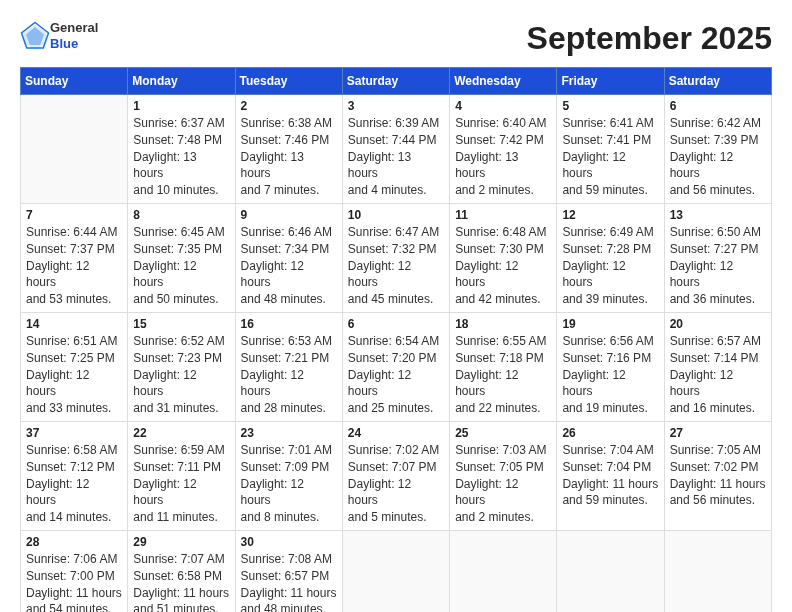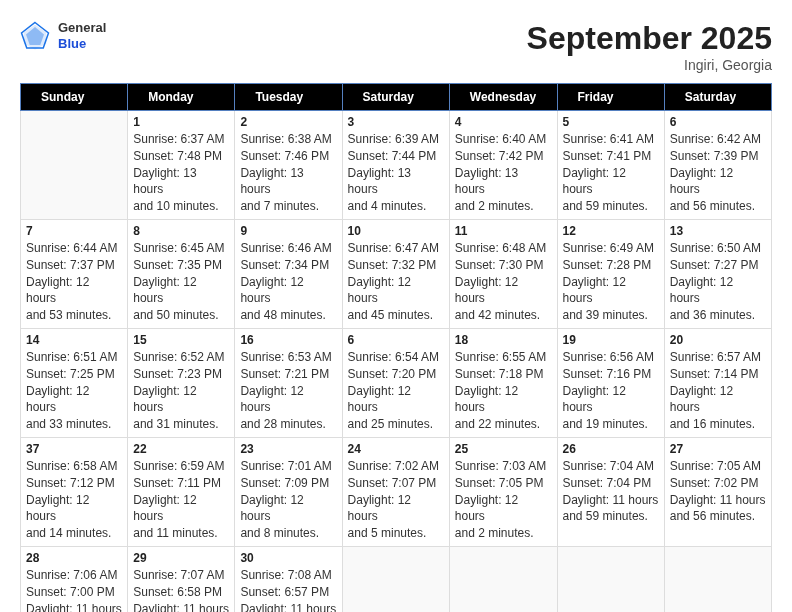--- a/index.html
+++ b/index.html
@@ -12,21 +12,21 @@
     }
     .header {
       display: flex;
       justify-content: space-between;
       align-items: flex-start;
       margin-bottom: 10px;
     }
     .logo {
       display: flex;
       align-items: center;
-      gap: 8px;
+      gap: 0;
     }
     .logo-text {
       display: flex;
       flex-direction: column;
       font-size: 13px;
       font-weight: bold;
       line-height: 1.2;
     }
     .logo-general { color: #333; }
     .logo-blue { color: #1d4ed8; }
@@ -45,25 +45,25 @@
     .location {
       font-size: 14px;
       color: #555;
     }
     .calendar {
       width: 100%;
       border-collapse: collapse;
       border: 1px solid #ccc;
     }
     .calendar th {
-      background: #000000;
+      background: #1d4ed8;
       color: #fff;
       font-size: 12px;
       font-weight: bold;
-      padding: 6px 20px;
+      padding: 6px 4px;
       text-align: left;
       border: 1px solid #5580c0;
     }
     .calendar td {
       vertical-align: top;
       border: 1px solid #ddd;
       padding: 4px 5px;
       width: 107px;
       min-height: 90px;
       font-size: 10px;
@@ -98,21 +98,20 @@
       <polygon points="20,2 38,16 31,36 9,36 2,16" fill="none" stroke="#1a73e8" stroke-width="2"></polygon>
       <polygon points="20,8 32,18 27,32 13,32 8,18" fill="#1a73e8" opacity="0.4"></polygon>
     </svg>
     <div class="logo-text">
       <span class="logo-general">General</span>
       <span class="logo-blue">Blue</span>
     </div>
   </div>
   <div class="title-block">
     <div class="month-title">September 2025</div>
-    <div class="location">Ingiri, Georgia</div>
   </div>
 </div>
 
 <table class="calendar">
   <thead>
     <tr>
     <th>Sunday</th>
         <th>Monday</th>
         <th>Tuesday</th>
         <th>Saturday</th>

